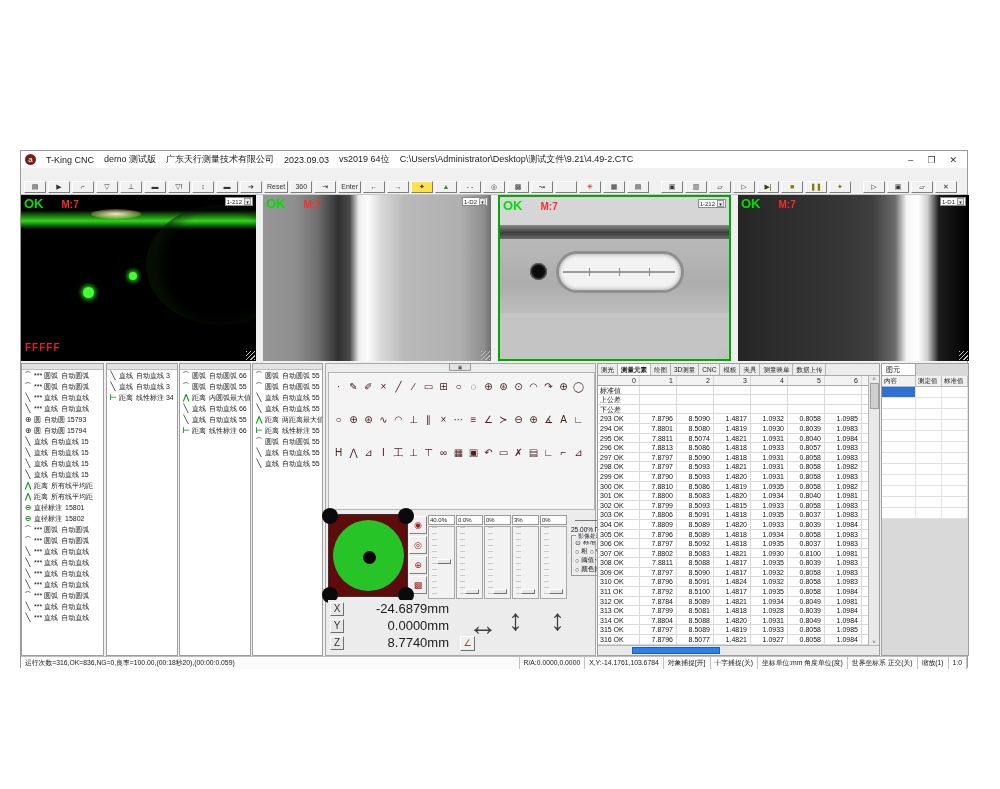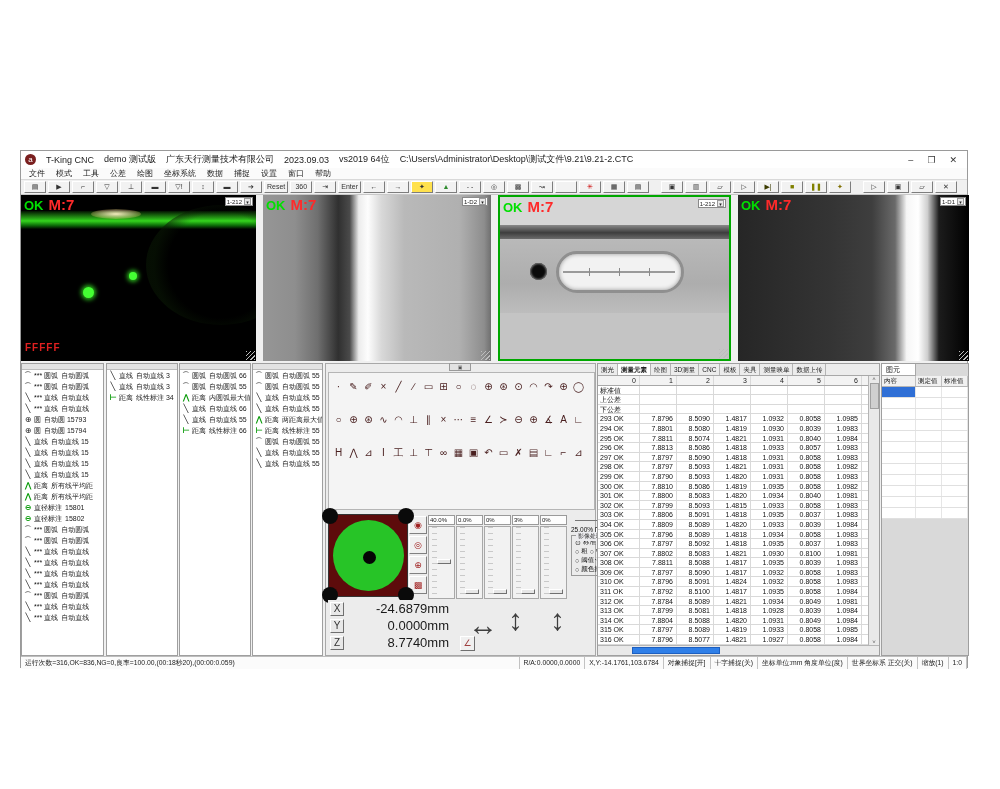--- a/index.html
+++ b/index.html
@@ -20,21 +20,21 @@
 
   
   #toolbar { position:absolute; left:0; top:29px; width:100%; height:15px; background:#f0f0f0; border-bottom:1px solid #c8c8c8; display:flex; align-items:center; gap:2px; padding:1px 3px; overflow:hidden; }
   .tb { height:12px; min-width:22px; background:#f2f2f2; border:1px solid; border-color:#ffffff #7d7d7d #7d7d7d #ffffff; font-size:7px; line-height:10px; text-align:center; color:#333; padding:0 2px; white-space:nowrap; }
   .tb.gap { min-width:8px; background:transparent; border:none; }
 
   
   .cam { position:absolute; top:44px; height:166px; background:#000; overflow:hidden; }
   .cam-label { position:absolute; left:3px; top:1px; z-index:5; font-weight:bold; }
   .cam-ok { color:#00e000; font-size:13px; }
-  .cam-m { color:#ff2a2a; font-size:15px; margin-left:5px; }
+  .cam-m { color:#ff2a2a; font-size:10px; margin-left:18px; }
   .cam-dd { position:absolute; right:3px; top:2px; z-index:5; background:#fff; border:1px solid #8a8a8a; font-size:6px; height:9px; line-height:8px; padding:0 1px; display:flex; align-items:center; gap:2px; color:#222; }
   .cam-dd .arr { border:1px solid #9a9a9a; background:#e8e8e8; width:7px; height:7px; line-height:6px; text-align:center; font-size:5px; }
   .grip { position:absolute; right:1px; bottom:1px; width:9px; height:9px; z-index:5;
     background:repeating-linear-gradient(135deg,#bdbdbd 0 1px,transparent 1px 3px); }
   #cam1 { left:0; width:235px; }
   #cam1 .laserband { position:absolute; left:0; top:16px; width:100%; height:18px;
     background:linear-gradient(to bottom, rgba(20,120,10,0.15), #34d41e 55%, #0c6b08 80%, rgba(0,20,0,0.2)); filter:blur(0.6px); }
   #cam1 .hotspot { position:absolute; left:70px; top:14px; width:50px; height:10px; border-radius:50%;
     background:radial-gradient(ellipse, rgba(255,245,200,0.95), rgba(255,220,120,0.25) 70%, transparent); }
   #cam1 .vign { position:absolute; right:-40px; top:10px; width:150px; height:120px; border-radius:50%;
@@ -150,41 +150,28 @@
 <div id="stage">
   <div id="app">
 
     <div id="titlebar">
       <span id="app-logo">a</span>
       <span class="tseg">T-King    CNC</span>
       <span class="tseg">demo  测试版</span>
       <span class="tseg">广东天行测量技术有限公司</span>
       <span class="tseg">2023.09.03</span>
       <span class="tseg">vs2019 64位</span>
-      <span class="tseg">C:\Users\Administrator\Desktop\测试文件\9.21\9.21-2.CTC</span>
+      <span class="tseg">C:\Users\Administrator\Desktop\测试文件\9.21\4.49-2.CTC</span>
       <span id="win-controls">
         <span>–</span>
         <span>❐</span>
         <span>✕</span>
       </span>
     </div>
 
-    <div id="menubar">
-        <span class="menu-item">文件</span>
-        <span class="menu-item">模式</span>
-        <span class="menu-item">工具</span>
-        <span class="menu-item">公差</span>
-        <span class="menu-item">绘图</span>
-        <span class="menu-item">坐标系统</span>
-        <span class="menu-item">数据</span>
-        <span class="menu-item">捕捉</span>
-        <span class="menu-item">设置</span>
-        <span class="menu-item">窗口</span>
-        <span class="menu-item">帮助</span>
-      </div>
     <div id="toolbar">
         <span class="tb">▤</span>
         <span class="tb">▶</span>
         <span class="tb">⌐</span>
         <span class="tb">▽</span>
         <span class="tb">⊥</span>
         <span class="tb">▬</span>
         <span class="tb">▽!</span>
         <span class="tb">↕</span>
         <span class="tb">▬</span>

